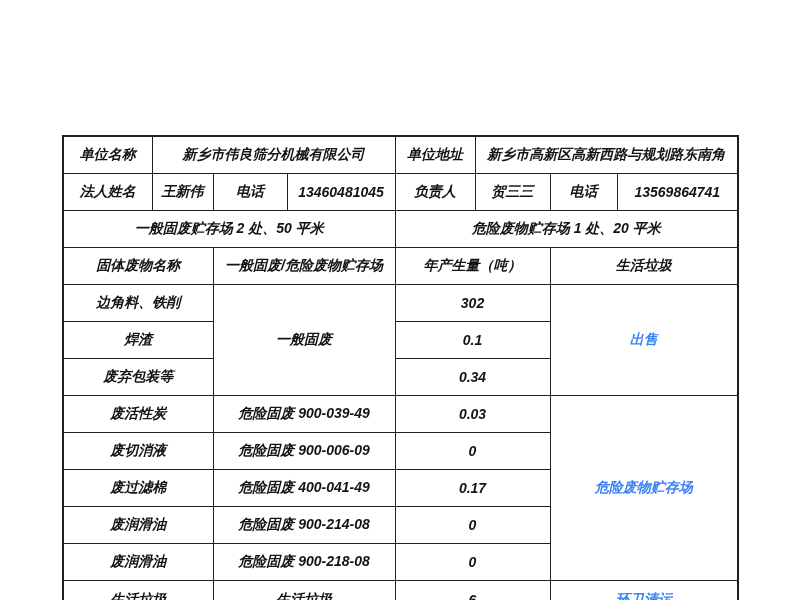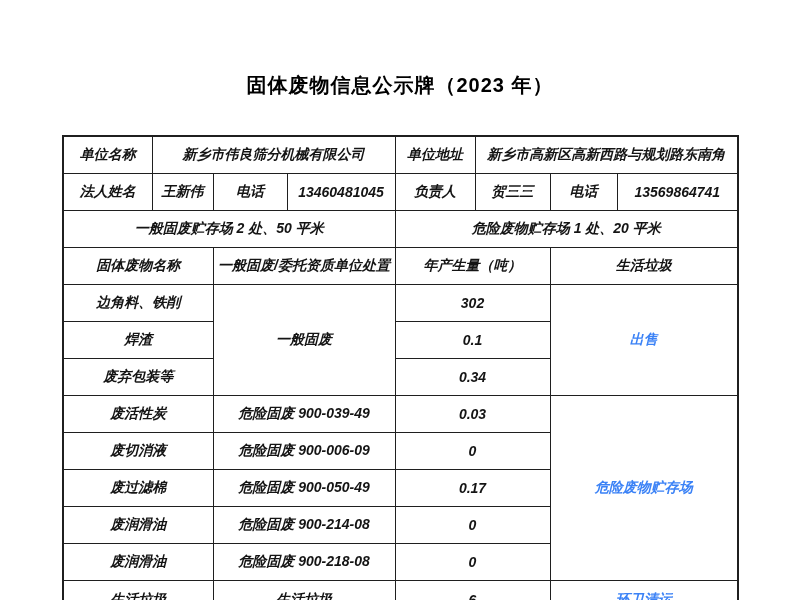--- a/index.html
+++ b/index.html
@@ -54,21 +54,20 @@
   }
   table.board td.blue {
     color: #3b82f6;
   }
 </style>
 </head>
 <body>
 
 <div class="page">
 
-  <h1 class="title">固体废物信息公示牌（2023 年）</h1>
 
   <table class="board">
     <colgroup>
       <col style="width:89px">
         <col style="width:61px">
         <col style="width:74px">
         <col style="width:108px">
       <col style="width:80px">
         <col style="width:75px">
         <col style="width:67px">
@@ -94,21 +93,21 @@
       <td>13569864741</td>
     </tr>
 
     <tr>
       <td colspan="4">一般固废贮存场 2 处、50 平米</td>
       <td colspan="4">危险废物贮存场 1 处、20 平米</td>
     </tr>
 
     <tr>
       <td colspan="2">固体废物名称</td>
-      <td colspan="2">一般固废/委托资质单位处置</td>
+      <td colspan="2">一般固废/危险废物贮存场</td>
       <td colspan="2">年产生量（吨）</td>
       <td colspan="2">生活垃圾</td>
     </tr>
 
     <tr>
       <td colspan="2">边角料、铁削</td>
       <td colspan="2" rowspan="3">一般固废</td>
       <td colspan="2">302</td>
       <td colspan="2" rowspan="3" class="blue">出售</td>
     </tr>
@@ -127,21 +126,21 @@
       <td colspan="2">0.03</td>
       <td colspan="2" rowspan="5" class="blue">危险废物贮存场</td>
     </tr>
     <tr>
       <td colspan="2">废切消液</td>
       <td colspan="2">危险固废 900-006-09</td>
       <td colspan="2">0</td>
     </tr>
     <tr>
       <td colspan="2">废过滤棉</td>
-      <td colspan="2">危险固废 900-050-49</td>
+      <td colspan="2">危险固废 400-041-49</td>
       <td colspan="2">0.17</td>
     </tr>
     <tr>
       <td colspan="2">废润滑油</td>
       <td colspan="2">危险固废 900-214-08</td>
       <td colspan="2">0</td>
     </tr>
     <tr>
       <td colspan="2">废润滑油</td>
       <td colspan="2">危险固废 900-218-08</td>

